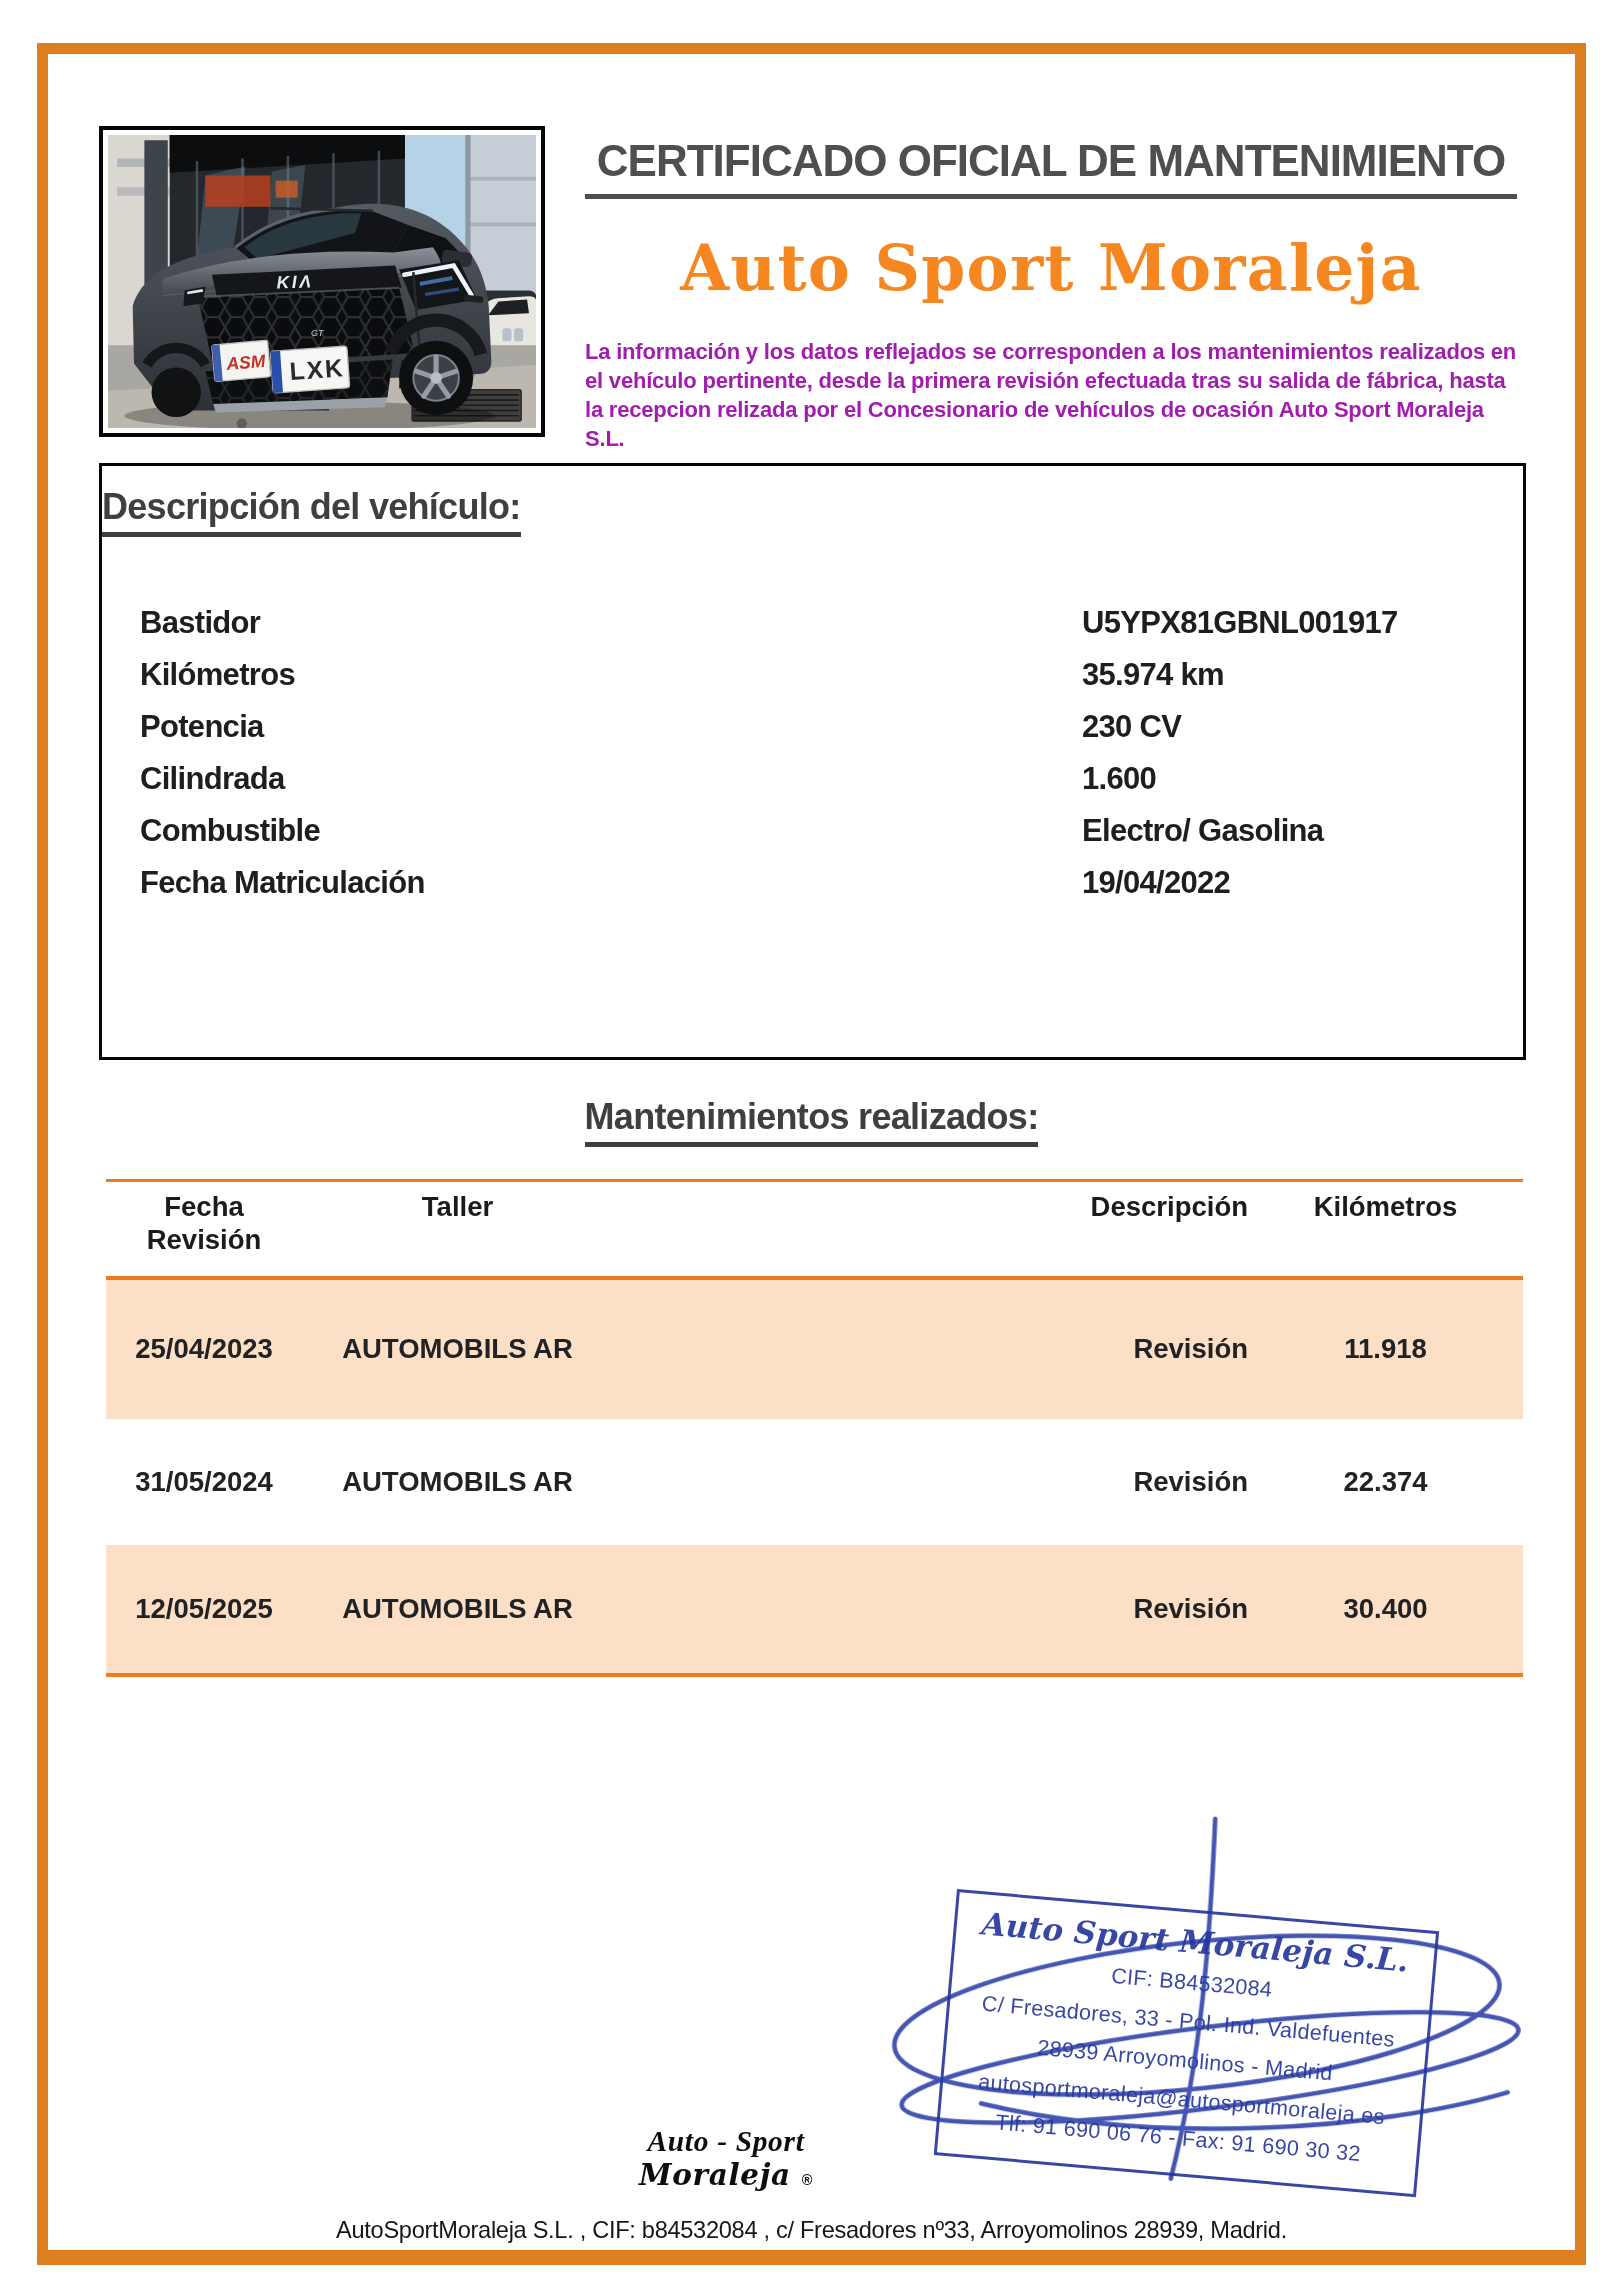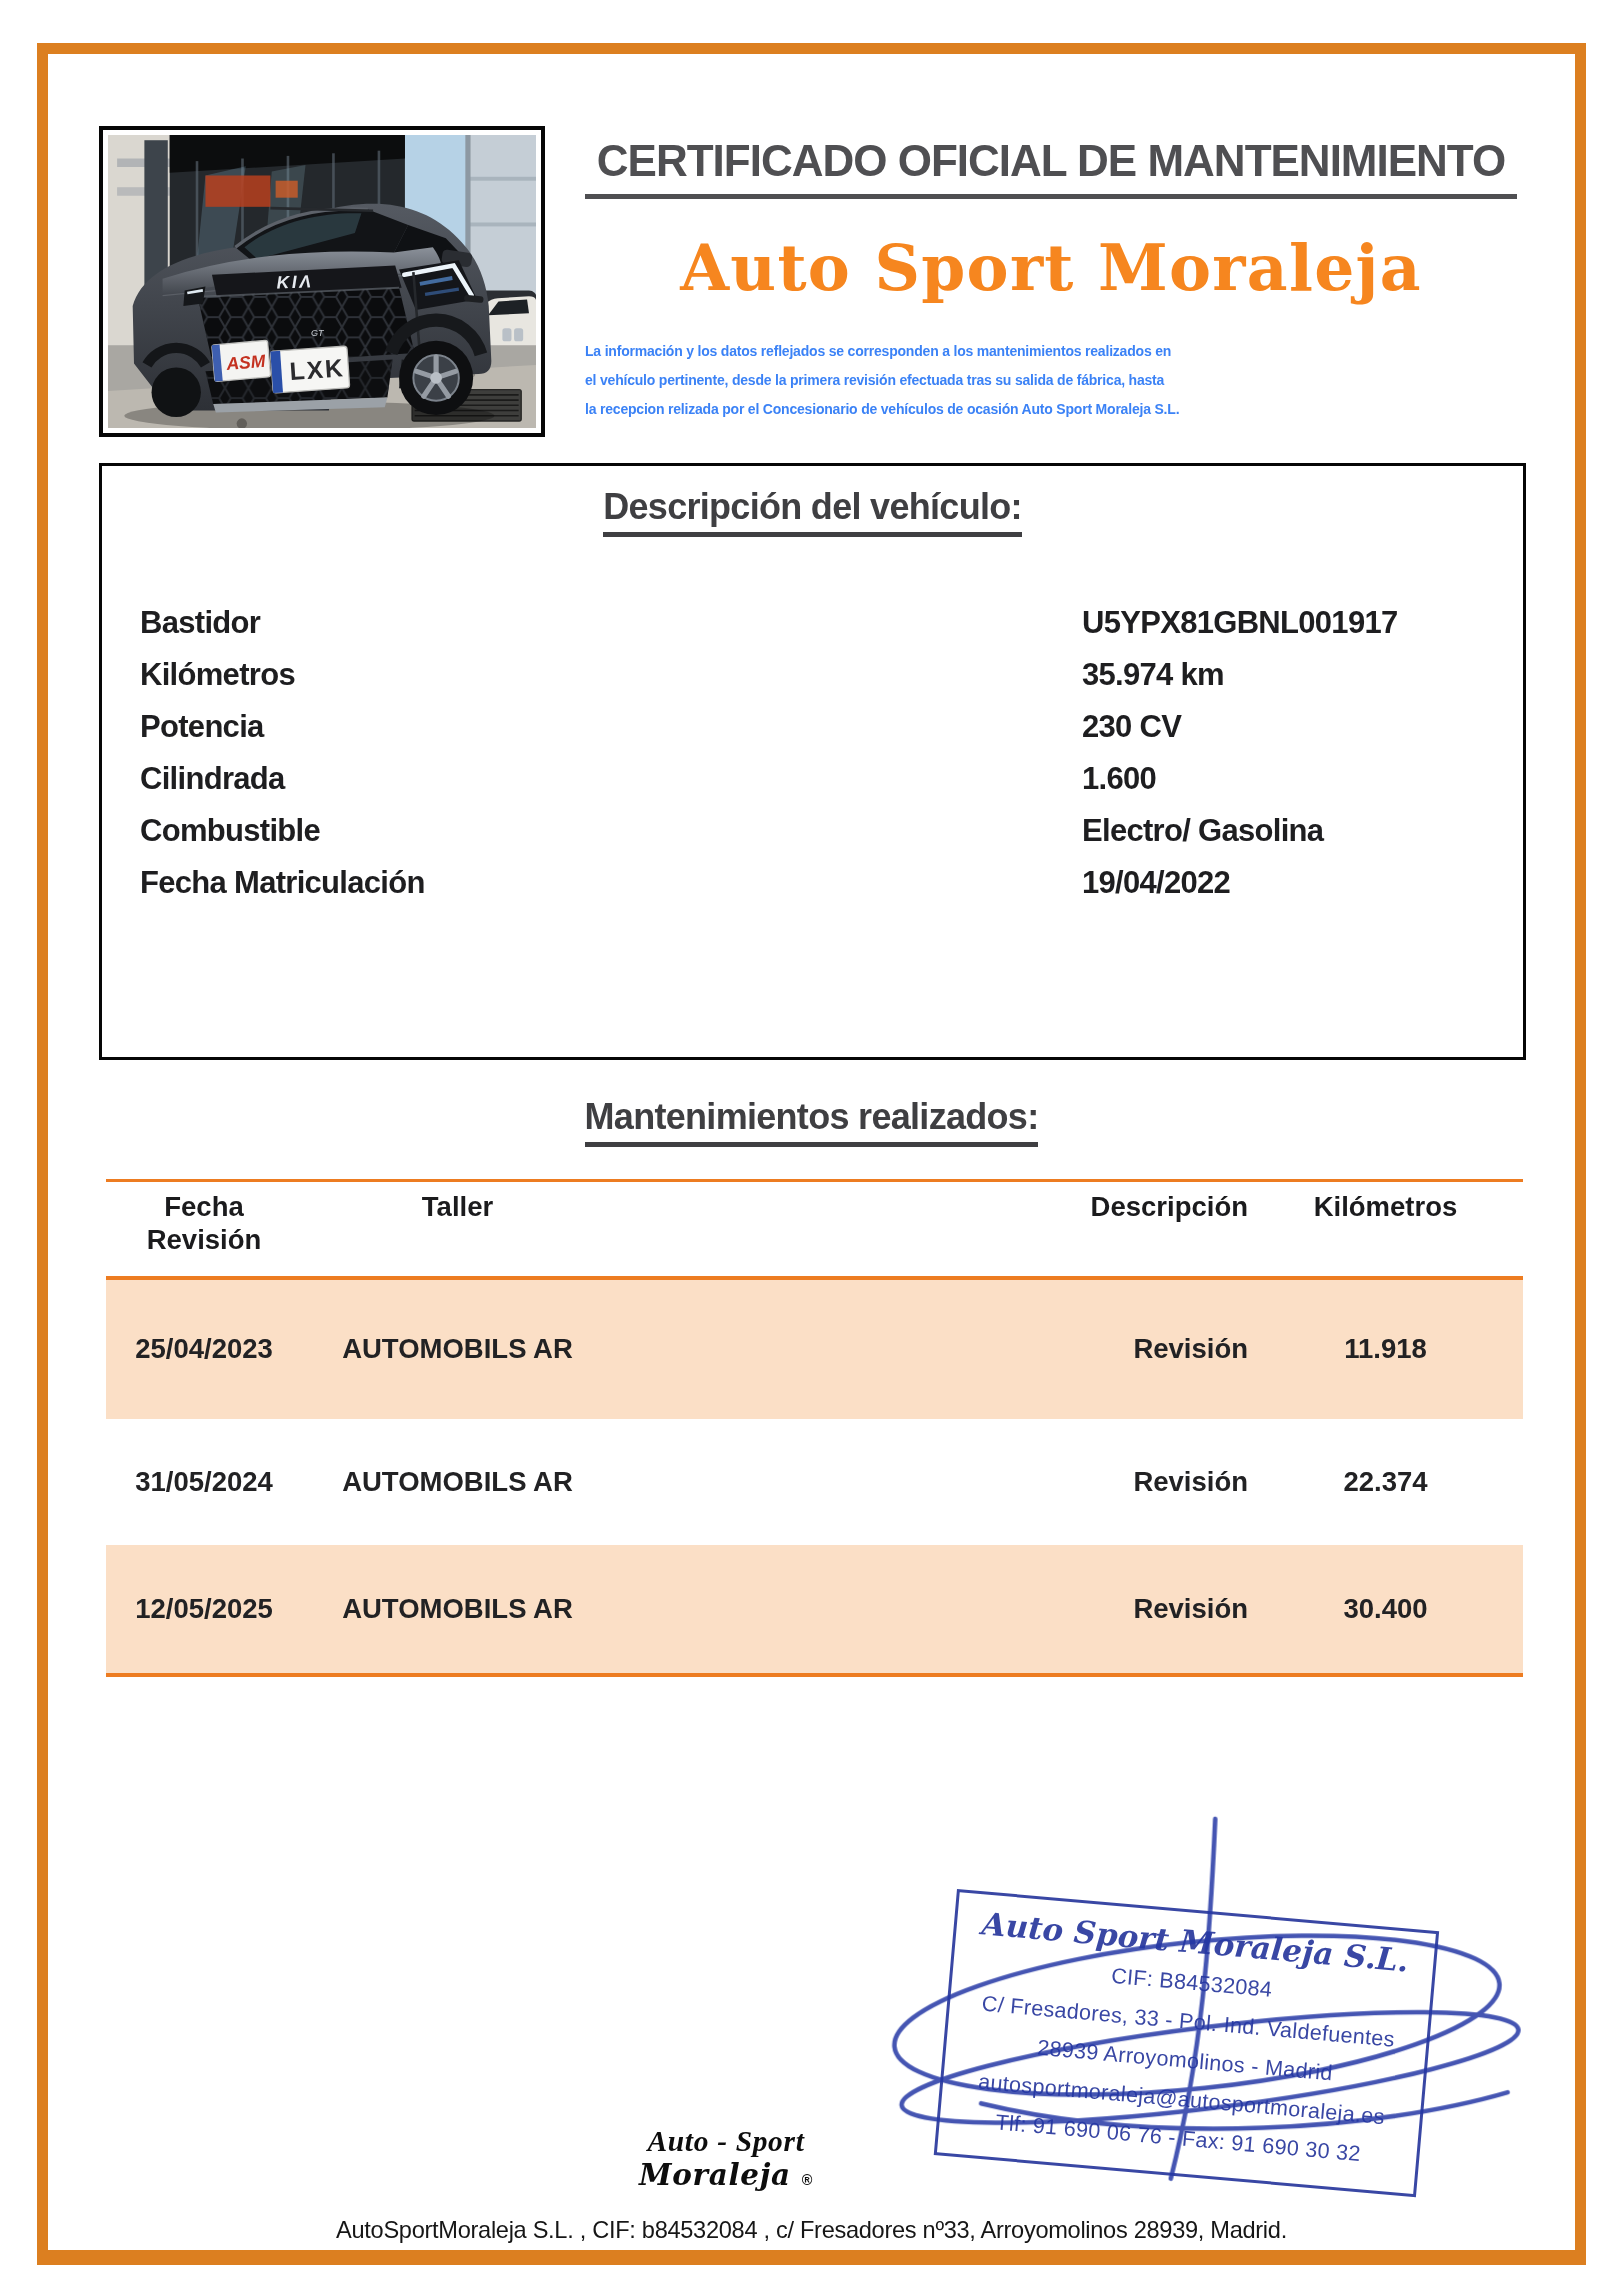--- a/index.html
+++ b/index.html
@@ -19,27 +19,27 @@
   .photo-frame svg{width:100%;height:100%;display:block;}
 
   
   .head-col{position:absolute;left:585px;top:139px;width:932px;}
   .main-title{font-size:44px;font-weight:bold;letter-spacing:-1px;line-height:1;
               color:var(--title-gray);text-align:center;padding-bottom:10.5px;
               border-bottom:5.9px solid var(--title-gray);}
   .brand-script{margin-top:38px;text-align:center;font-family:"DejaVu Serif",serif;
                 font-weight:bold;font-size:63px;line-height:1;
                 color:var(--script-orange);letter-spacing:1.3px;}
-  .intro{margin-top:37px;font-size:14px;line-height:29px;font-weight:bold;
-         color:#3b82f6;letter-spacing:-0.2px;}
+  .intro{margin-top:37px;font-size:22px;line-height:29px;font-weight:bold;
+         color:#a21caf;letter-spacing:-0.2px;}
 
   
   .desc-box{position:absolute;left:99px;top:463px;width:1427px;height:597px;
             border:3.3px solid #060606;background:#fff;}
-  .desc-title-wrap{text-align:center;margin-top:22px;}
+  .desc-title-wrap{text-align:left;margin-top:22px;}
   .section-title{display:inline-block;font-size:36px;font-weight:bold;letter-spacing:-0.7px;
                  color:#3F3F42;border-bottom:5.2px solid #3F3F42;padding-bottom:5.9px;line-height:1.05;}
   .fields{margin:60px 0 0 38px;}
   .f-row{display:flex;height:52px;align-items:center;font-size:31px;font-weight:bold;
          letter-spacing:-0.7px;color:var(--ink);}
   .f-label{width:942px;}
   .f-value{flex:1;}
 
   
   .maint-head{position:absolute;left:0;top:1098px;width:1623px;text-align:center;}

